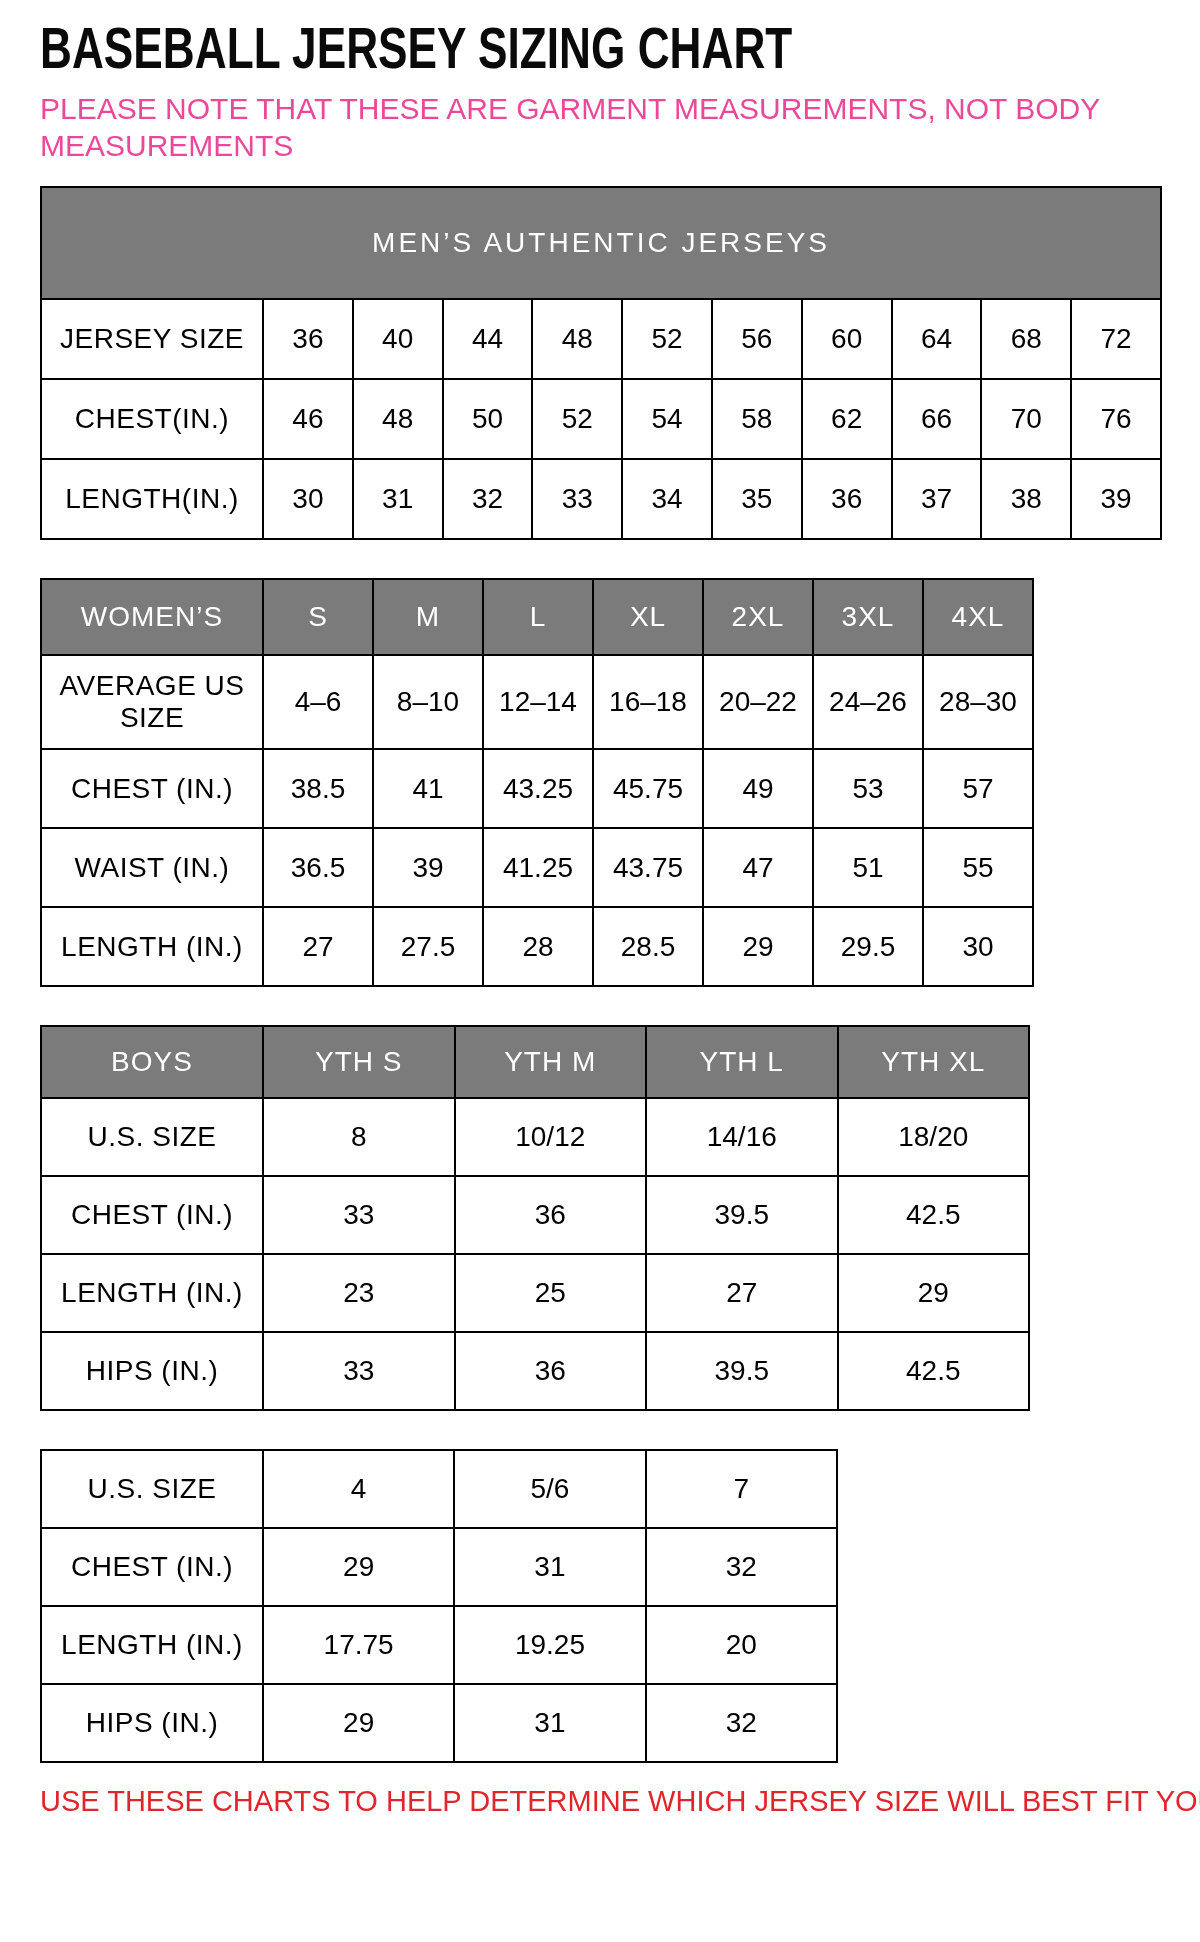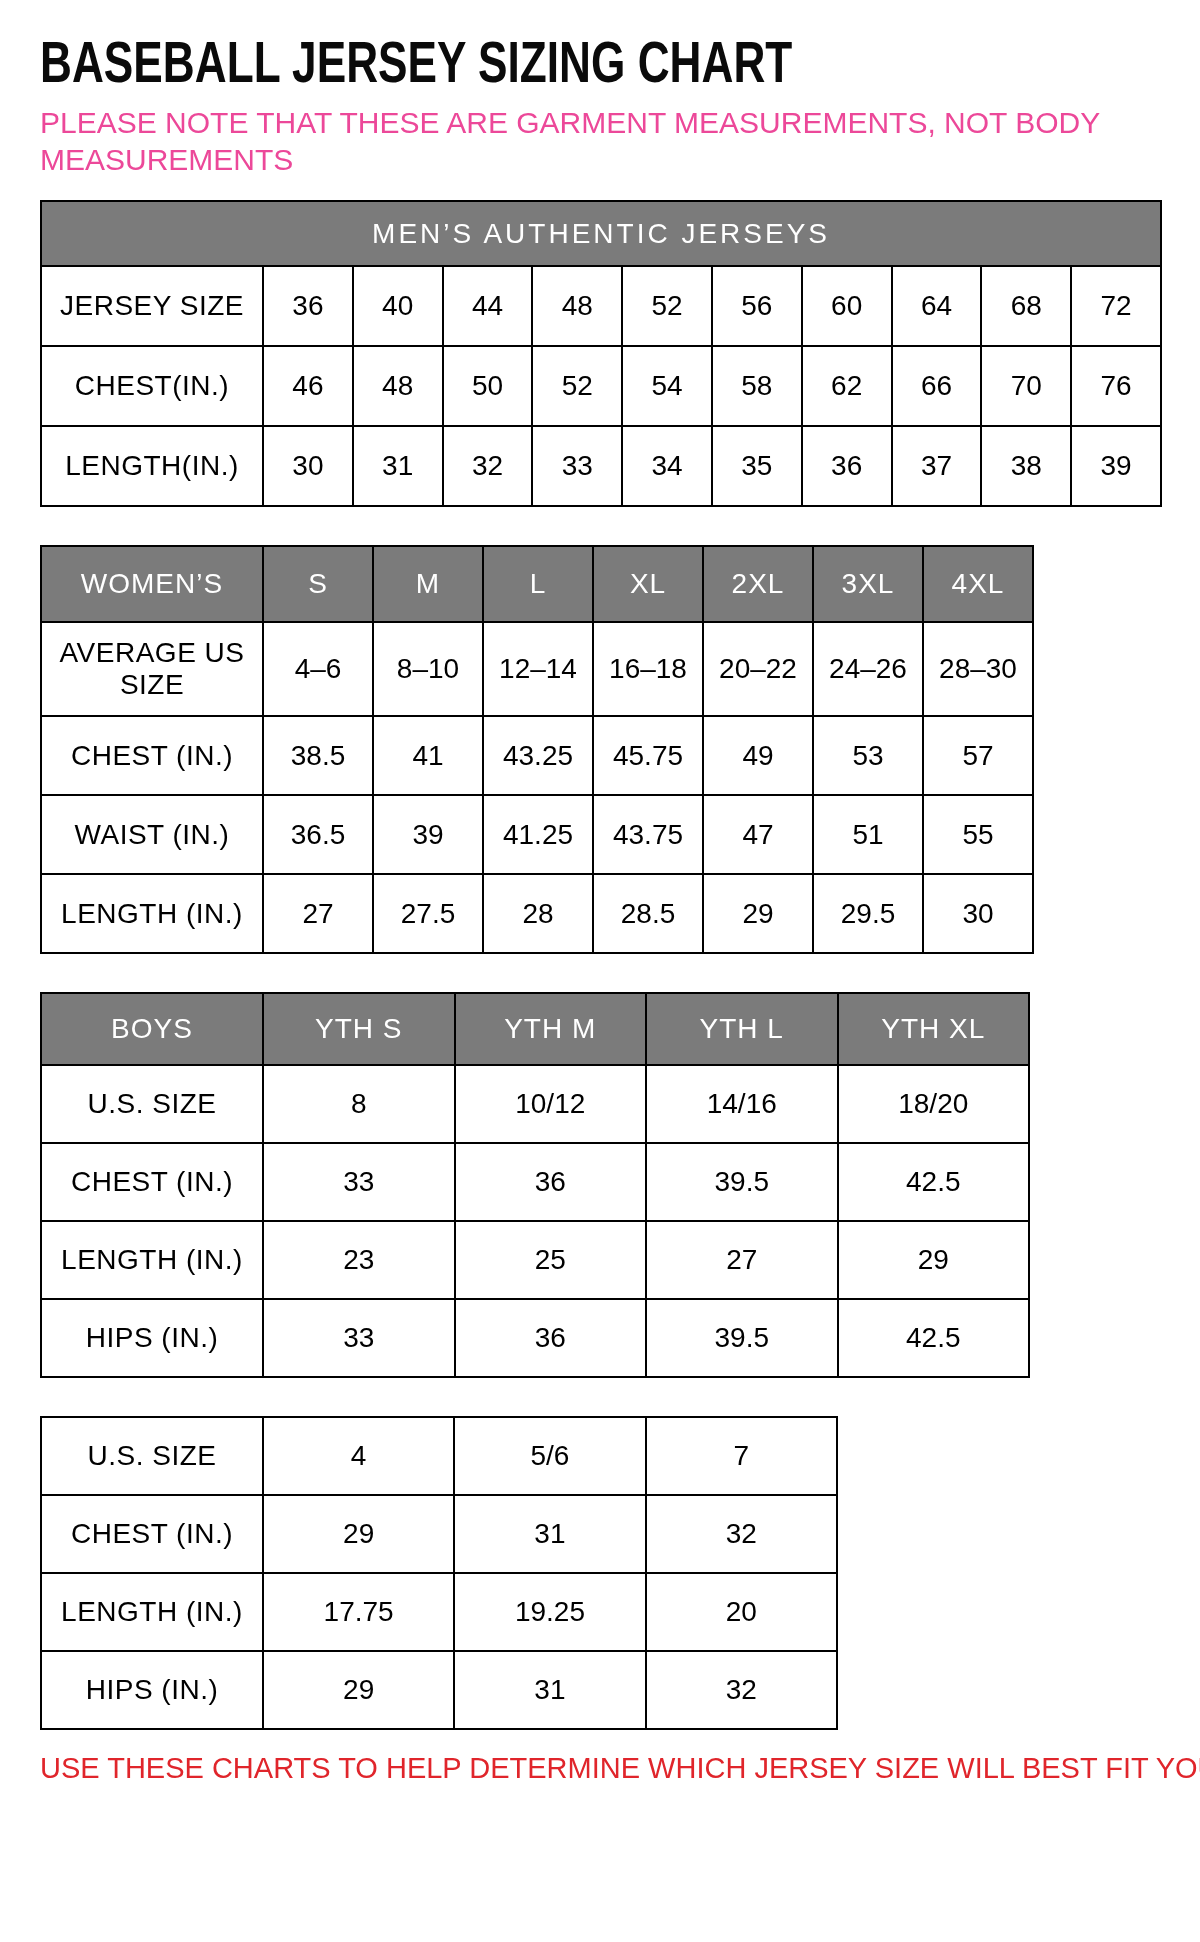--- a/index.html
+++ b/index.html
@@ -6,21 +6,21 @@
     margin: 0;
     padding: 0;
     background: #ffffff;
     font-family: "Liberation Sans", sans-serif;
     color: #000000;
   }
   .page {
     width: 1200px;
     height: 1942px;
     box-sizing: border-box;
-    padding: 22px 40px 0 40px;
+    padding: 8px 40px 0 40px;
     overflow: hidden;
   }
   .title {
     display: inline-block;
     font-size: 52px;
     font-weight: bold;
     letter-spacing: 0px;
     transform: scale(0.85, 1.1);
     transform-origin: 0 50%;
     white-space: nowrap;
@@ -57,21 +57,21 @@
     color: #ffffff;
     font-size: 28px;
     letter-spacing: 1px;
   }
   td.lbl {
     font-size: 27px;
     letter-spacing: 0.5px;
   }
   .mt { margin-top: 38px; }
   .mens-mt { margin-top: 18px; }
-  tr.h92 { height: 65px; margin-top: 39px; }
+  tr.h92 { height: 112px; margin-top: 39px; }
   tr.h80 { height: 80px; }
   tr.h76 { height: 76px; }
   tr.h94 { height: 94px; }
   tr.h79 { height: 79px; }
   tr.h72 { height: 72px; }
   tr.h78 { height: 78px; }
   .footer {
     color: #e0252b;
     font-size: 29px;
     margin-top: 22px;

